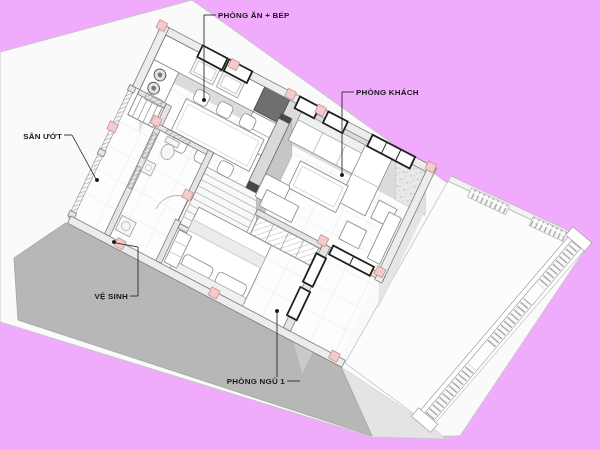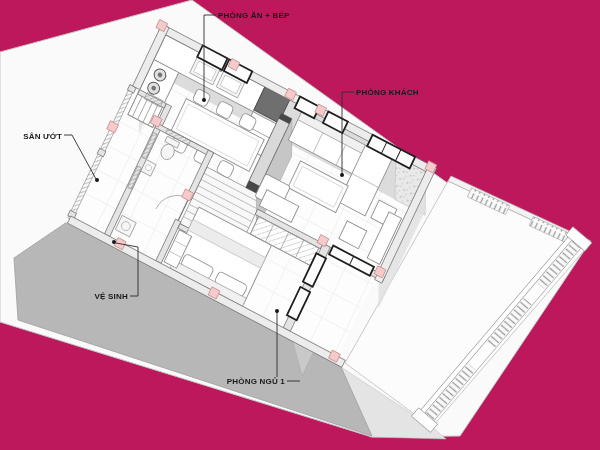--- a/index.html
+++ b/index.html
@@ -1,16 +1,16 @@
 <!DOCTYPE html>
 <html><head>
 <meta charset="utf-8">
 <style>
   html,body{margin:0;padding:0;background:#ffffff;}
-  .stage{width:600px;height:450px;position:relative;overflow:hidden;background:#be185d;}
+  .stage{width:600px;height:450px;position:relative;overflow:hidden;background:#f0abfc;}
   svg{display:block;}
   .lbl{font-family:"Liberation Sans","DejaVu Sans",sans-serif;font-weight:bold;font-size:8px;fill:#1a1a1a;letter-spacing:.2px;}
   .leader{stroke:#2b2b2b;stroke-width:.9;fill:none;}
   .dot{fill:#161616;}
   .wall{fill:#ececec;stroke:#6e6e6e;stroke-width:.7;}
   .iwall{fill:#e4e4e4;stroke:#6e6e6e;stroke-width:.7;}
   .furn{fill:#ffffff;stroke:#8f8f8f;stroke-width:.9;}
   .furn2{fill:#f6f6f6;stroke:#9a9a9a;stroke-width:.8;}
   .win{fill:#fdfdfd;stroke:#1f1f1f;stroke-width:1.8;}
   .mull{stroke:#1f1f1f;stroke-width:1;}

